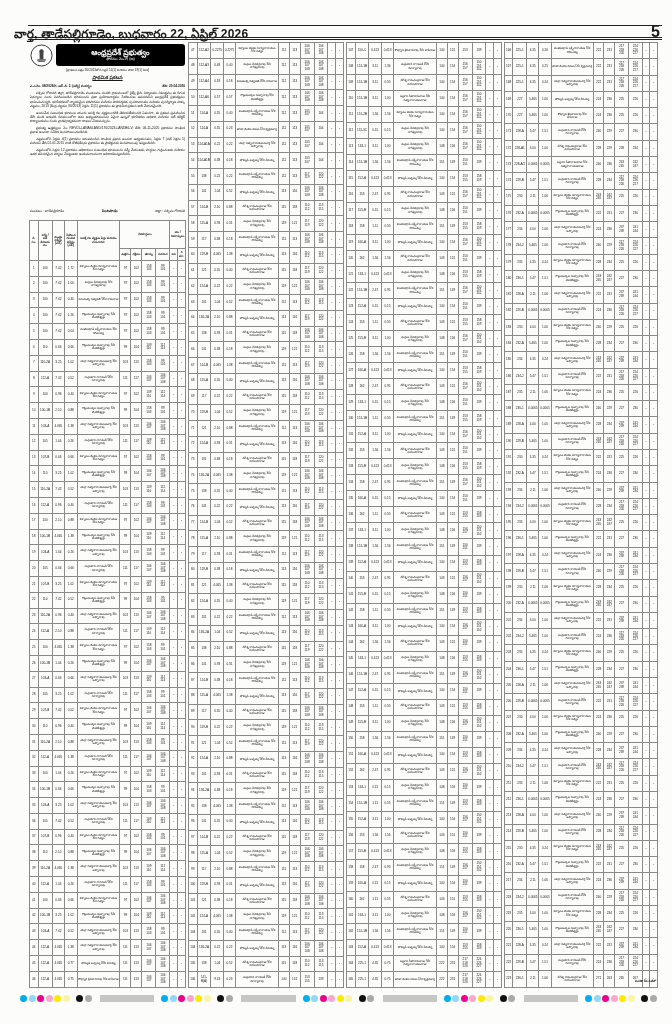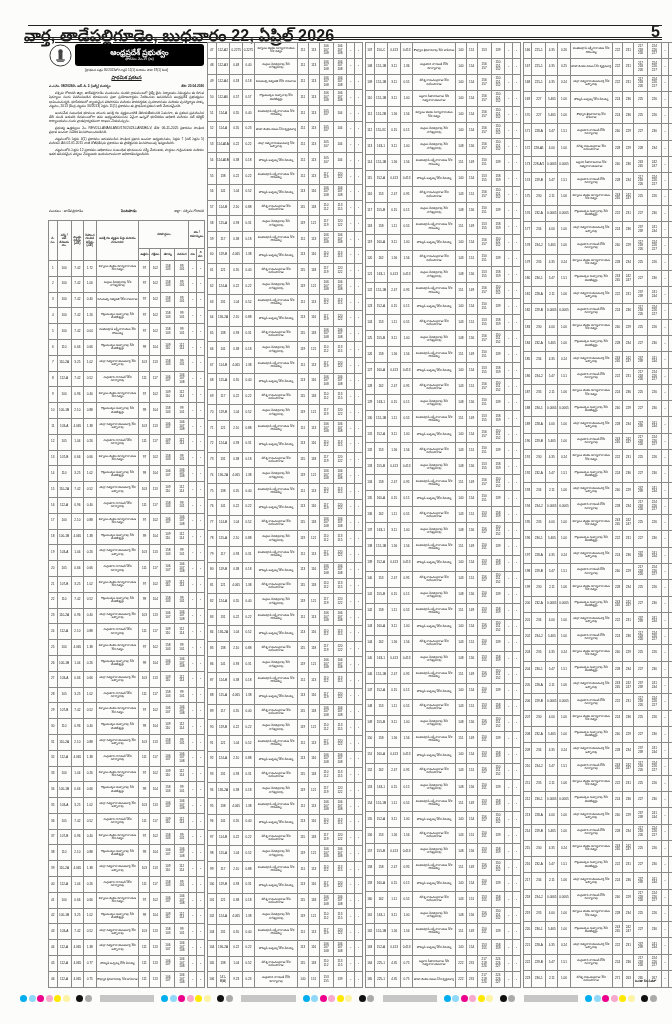--- a/index.html
+++ b/index.html
@@ -1,25 +1,25 @@
 <!DOCTYPE html>
 <html><head>
 <meta charset="utf-8">
 <style>
   html,body{margin:0;padding:0;}
   body{width:672px;height:1024px;position:relative;background:#fcfcfa;
        font-family:"Liberation Sans", sans-serif;color:#1a1a1a;overflow:hidden;}
   .abs{position:absolute;}
   
   #top-rule{left:28px;top:25px;width:634px;height:0;border-top:1.5px solid #222;}
-  #masthead{left:24px;top:27px;width:600px;font-size:16px;font-weight:bold;letter-spacing:.2px;text-decoration:underline;}
+  #masthead{left:14px;top:27px;width:600px;font-size:12px;font-weight:bold;letter-spacing:.2px;}
   #page-num{right:12px;top:23px;font-size:16px;font-weight:bold;}
   #mast-rule{left:28px;top:37px;width:634px;height:0;border-top:3px double #222;}
   
-  .strip{top:42px;height:946px;border:0;margin-left:19px;}
+  .strip{top:42px;height:946px;border:0;}
   #strip-1{left:29px;width:157px;}
   #strip-2{left:188px;width:156px;}
   #strip-3{left:346px;width:156px;}
   #strip-4{left:504px;width:154px;}
   .strip-table{width:100%;border-collapse:collapse;table-layout:fixed;border:1px solid #333;}
   .full-h{height:946px;}
   .strip-table td,.strip-table th{border:.5px solid #8a8a8a;padding:0 .5px;text-align:center;
       vertical-align:middle;overflow:hidden;font-size:3.1px;line-height:1.12;white-space:pre-line;
       word-break:break-word;}
   .strip-table th{font-size:3px;font-weight:bold;line-height:1.1;}

